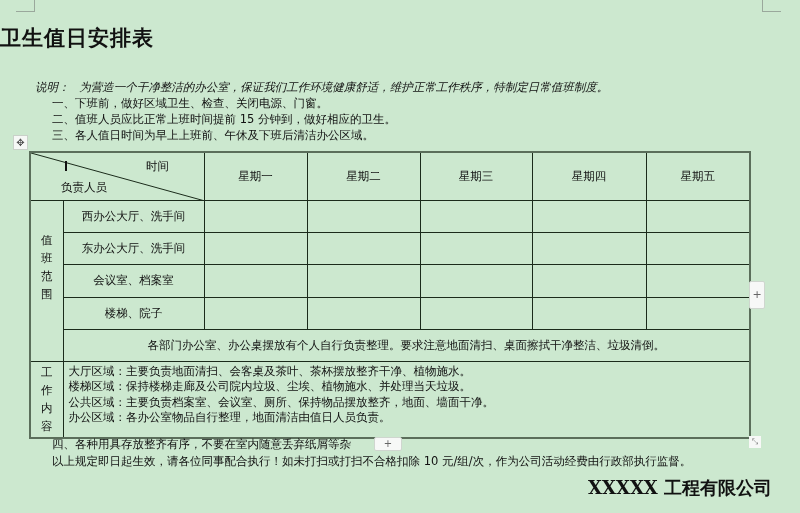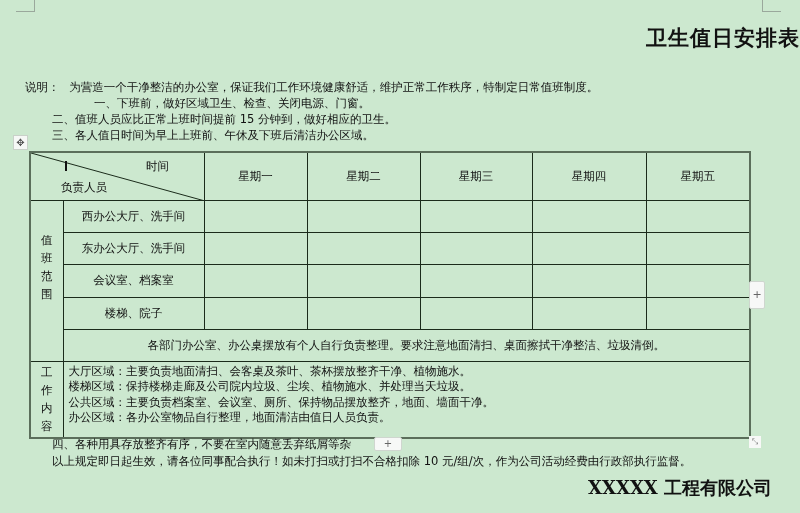--- a/index.html
+++ b/index.html
@@ -6,21 +6,21 @@
   body {
     width:800px; height:513px; overflow:hidden; position:relative;
     background:#cce8cf;
     font-family:"DejaVu Sans","Liberation Sans",sans-serif;
     color:#111;
   }
   .corner { position:absolute; border-color:#9aa89c; border-style:solid; width:0; height:0; }
   .corner-tl { left:16px; top:0; width:18px; height:11px; border-width:0 1px 1px 0; }
   .corner-tr { left:762px; top:0; width:18px; height:11px; border-width:0 0 1px 1px; }
   .title {
-    position:absolute; left:0; width:800px; top:24px; text-align:right;
+    position:absolute; left:0; width:800px; top:24px; text-align:left;
     font-size:21px; font-weight:bold; letter-spacing:1px;
   }
   .line { position:absolute; font-size:11.5px; white-space:nowrap; line-height:15px; }
   .move-handle {
     position:absolute; left:13px; top:135px; width:13px; height:13px;
     background:#f6f8f6; border:1px solid #c9d1c9; font-size:10px; line-height:13px;
     text-align:center; color:#555;
   }
   table.grid {
     position:absolute; left:29px; top:151px;
@@ -60,25 +60,25 @@
   }
 </style>
 </head>
 <body>
 
 <div class="corner corner-tl"></div>
 <div class="corner corner-tr"></div>
 
 <div class="title">卫生值日安排表</div>
 
-<div class="line" style="left:25px; top:80px;">
+<div class="line" style="left:35px; top:80px;font-style:italic;">
   <span>说明：</span>
   <span style="margin-left:6px;">为营造一个干净整洁的办公室，保证我们工作环境健康舒适，维护正常工作秩序，特制定日常值班制度。</span>
 </div>
-<div class="line" style="left:52px; top:96px;margin-left:42px;">一、下班前，做好区域卫生、检查、关闭电源、门窗。</div>
+<div class="line" style="left:52px; top:96px;">一、下班前，做好区域卫生、检查、关闭电源、门窗。</div>
 <div class="line" style="left:52px; top:112px;">二、值班人员应比正常上班时间提前 15 分钟到，做好相应的卫生。</div>
 <div class="line" style="left:52px; top:128px;">三、各人值日时间为早上上班前、午休及下班后清洁办公区域。</div>
 
 <div class="move-handle">✥</div>
 
 <table class="grid">
   <colgroup>
     <col style="width:33px">
     <col style="width:141px">
     <col style="width:103px">

